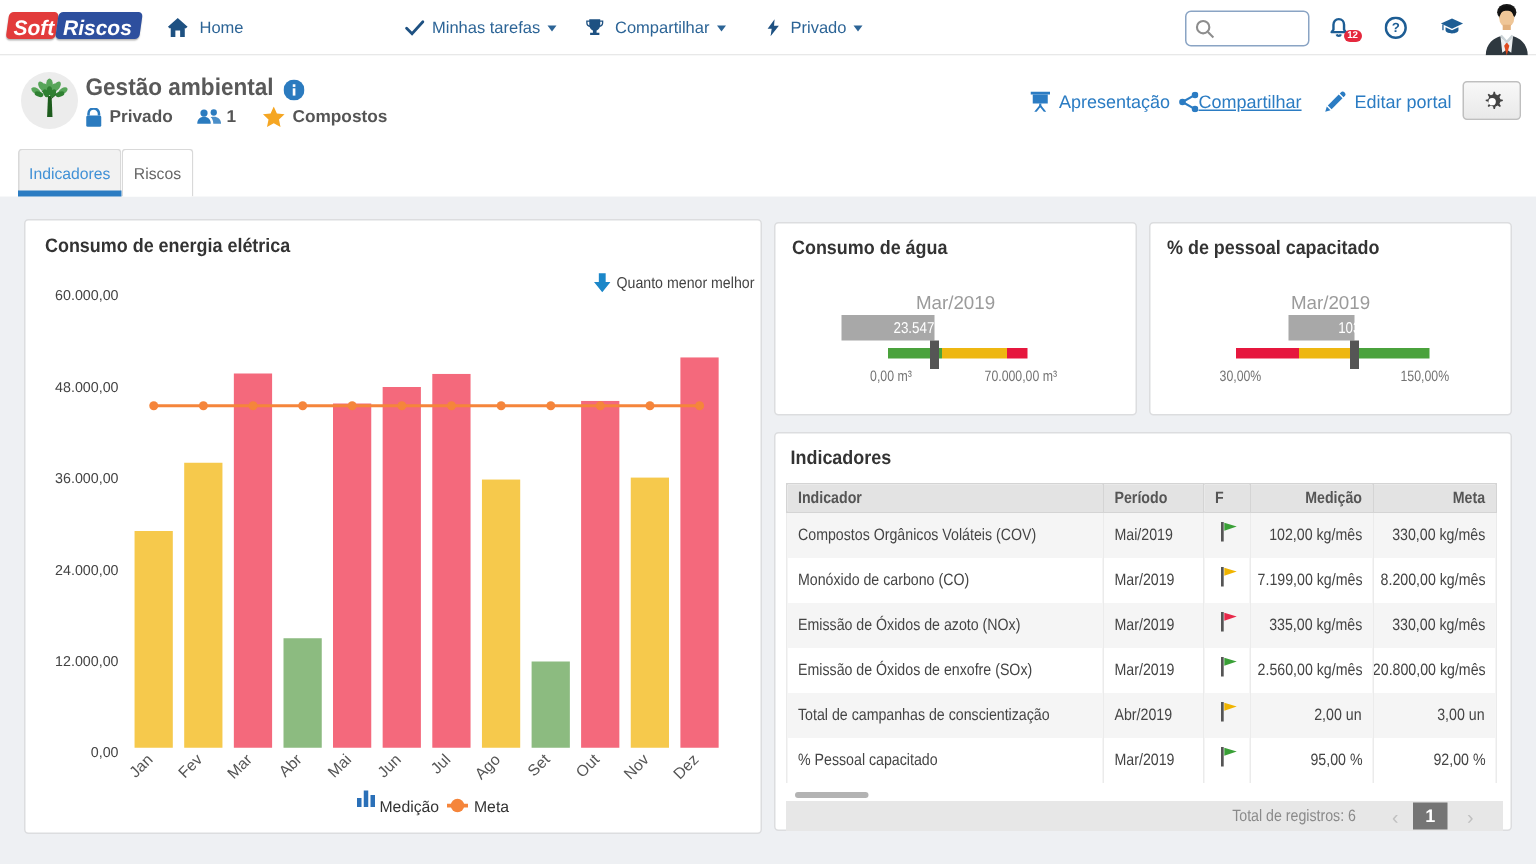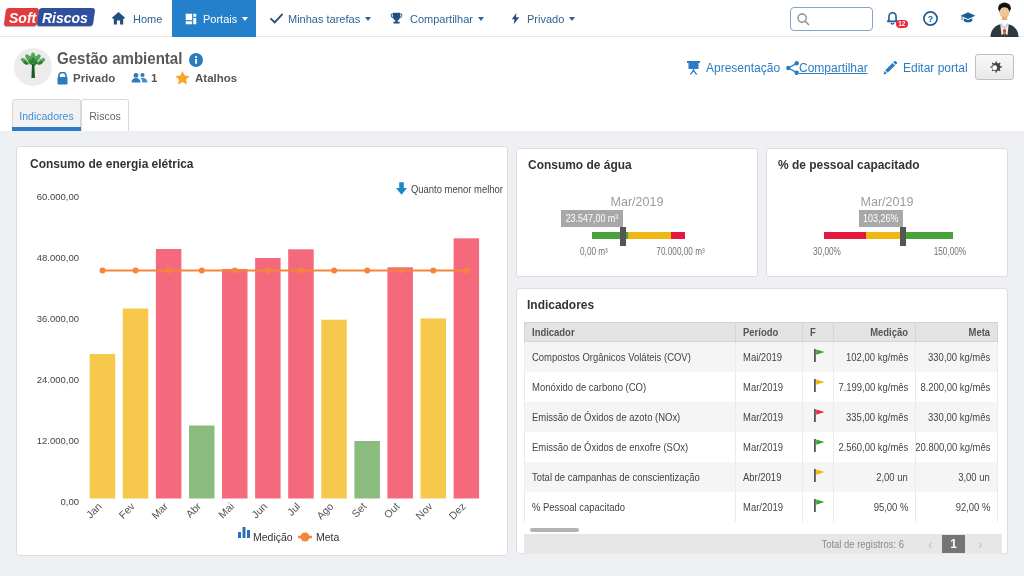--- a/index.html
+++ b/index.html
@@ -32,21 +32,21 @@
 #card2 { left:516px; top:148px; width:242px; height:129px; }
 #card3 { left:766px; top:148px; width:242px; height:129px; }
 #card4 { left:516px; top:288px; width:492px; height:266px; }
 
 
 .gdate { position:absolute; top:46px; width:100%; text-align:center; font-size:12.5px; color:#9b9b9b; }
 .gtip { position:absolute; top:61px; height:17px; background:#a8a8a8; color:#fff; font-size:12px; line-height:17px; text-align:center; }
 .gbar { position:absolute; top:83px; height:7px; }
 .gmark { position:absolute; top:78px; width:6px; height:19px; background:#555; }
 .glab { position:absolute; top:97px; font-size:10px; color:#737373; white-space:nowrap; transform:scaleX(0.82); }
-.gtip { white-space:nowrap; }
+.gtip { white-space:nowrap;padding-left:30px; }
 .sxg { display:inline-block; transform:scaleX(0.85); white-space:nowrap; font-size:10.5px; }
 
 
 #tbl { position:absolute; left:7px; top:33px; width:473px; border-collapse:collapse; font-size:11px; color:#444; table-layout:fixed; white-space:nowrap; overflow:hidden; }
 #tbl td { overflow:hidden; }
 #tbl th { position:relative; background:#e3e3e3; color:#555; font-weight:bold; height:19px; padding:0 7px; border:1px solid #d4d4d4; border-top:1px solid #d4d4d4; text-align:left;margin-left:44px; }
 #tbl td { position:relative; height:30px; padding:0 7px; border-right:1px solid #ebebeb; border-left:1px solid #ebebeb; }
 #tbl tr.odd td { background:#f5f5f5; }
 #tbl td:nth-child(3), #tbl th:nth-child(3) { padding-left:10px; }
 #tbl .num { text-align:right; }
@@ -60,30 +60,20 @@
     <div style="position:absolute; left:0; top:0; width:33px; height:18px; background:#e23b3b; border-radius:3px; transform:skewX(-8deg); box-shadow:0 1px 1px rgba(0,0,0,.3);"></div>
     <div style="position:absolute; left:33px; top:0; width:56px; height:18px; background:#2d4f9e; border-radius:3px; transform:skewX(-8deg); box-shadow:0 1px 1px rgba(0,0,0,.3);"></div>
     <div style="position:absolute; left:4px; top:1.5px; font-style:italic; font-weight:bold; font-size:14px; color:#fff;">Soft</div>
     <div style="position:absolute; left:37px; top:1.5px; font-style:italic; font-weight:bold; font-size:14px; color:#fff;">Riscos</div>
   </div>
   <div class="navitem" style="left:111px;">
     <svg width="15" height="15" viewBox="0 0 16 16" fill="#1e5182">
         <path d="M8 1 L15 7.2 13.6 8.6 13 8.1 V14.5 H9.7 V10 H6.3 V14.5 H3 V8.1 L2.4 8.6 1 7.2 Z"></path>
       </svg>
     <span style="margin-left:7px;">Home</span>
-  </div>
-  <div class="navitem" id="portais" style="left:172px; width:84px; padding-left:13px;">
-    <svg width="12" height="12" viewBox="0 0 16 16" fill="#fff">
-        <rect x="1" y="1" width="8.5" height="8.5"></rect>
-        <rect x="11" y="1" width="4" height="4"></rect>
-        <rect x="11" y="6.5" width="4" height="8.5"></rect>
-        <rect x="1" y="11" width="8.5" height="4"></rect>
-      </svg>
-    <span style="margin-left:6px;">Portais</span>
-      <span class="caret"></span>
   </div>
   <div class="navitem" style="left:270px;">
     <svg width="13" height="11" viewBox="0 0 18 14">
         <path d="M1.5 7.5 L6.5 12.5 16.5 1.5" stroke="#1e5182" stroke-width="2.6" fill="none" stroke-linecap="round"></path>
       </svg>
     <span style="margin-left:5px;">Minhas tarefas</span>
       <span class="caret"></span>
   </div>
   <div class="navitem" style="left:390px;">
     <svg width="13" height="13" viewBox="0 0 16 16" fill="#1e5182">
@@ -180,21 +170,21 @@
         <path d="M0.5 10.5 c0-3 2-4.6 4.5-4.6 s4.5 1.6 4.5 4.6Z"></path>
         <circle cx="11.5" cy="3" r="2.1"></circle>
         <path d="M10.4 5.9 c2.9-.6 6 1 6 4.6 h-5.2 c0-2-0.6-3.6-1.8-4.4Z" fill-opacity="0.85"></path>
       </svg>
     <span style="margin-left:3px;">1</span>
   </div>
   <div class="abs" style="left:175px; top:34px; height:14px; display:flex; align-items:center; font-size:11.5px; font-weight:bold; color:#555;">
     <svg width="15" height="14" viewBox="0 0 15 14" fill="#f5a623">
         <path d="M7.5 0 L9.6 4.6 14.7 5.2 11 8.6 12 13.6 7.5 11.1 3 13.6 4 8.6 0.3 5.2 5.4 4.6Z"></path>
       </svg>
-    <span style="margin-left:5px;">Atalhos</span>
+    <span style="margin-left:5px;">Compostos</span>
   </div>
   <div class="hlink" style="left:687px;">
     <svg width="13" height="14" viewBox="0 0 13 14" fill="#2b7cc3">
         <rect x="0" y="0" width="13" height="2"></rect>
         <rect x="1.5" y="2" width="10" height="6"></rect>
         <path d="M6.5 8.5 l4 5 h-1.6 l-2.4-3 -2.4 3 H2.5 Z"></path>
         <rect x="5.8" y="8" width="1.4" height="2.5"></rect>
       </svg>
     <span style="margin-left:6px;">Apresentação</span>
   </div>

